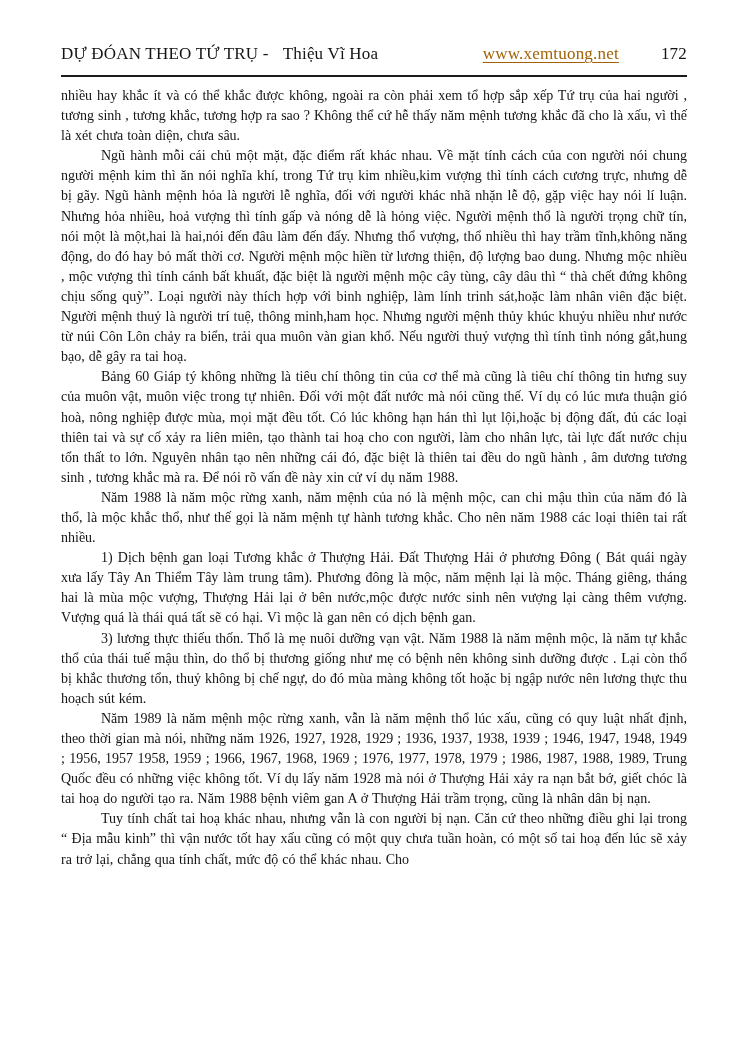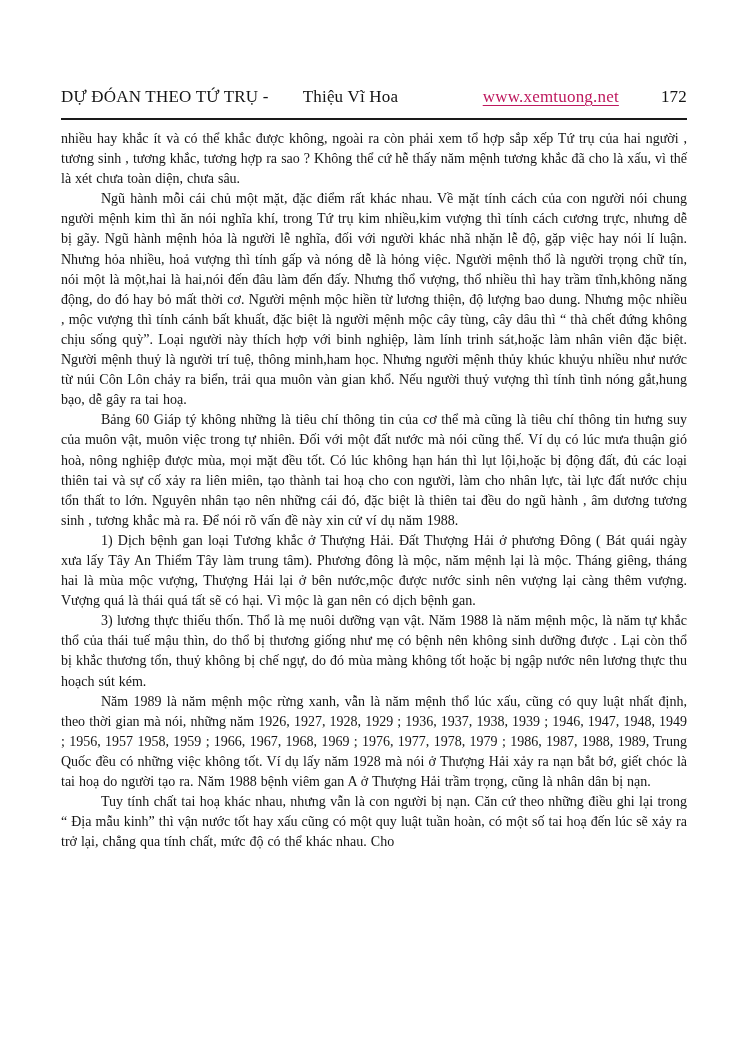--- a/index.html
+++ b/index.html
@@ -26,28 +26,27 @@
     align-items: baseline;
     font-size: 17px;
     white-space: nowrap;
     letter-spacing: 0.2px;
   }
   .header-title {
     flex: 0 0 auto;
   }
   .header-author {
     flex: 0 0 auto;
-    margin-left: 34px;
+    margin-left: 14px;
   }
   .header-site {
     margin-left: auto;
     text-decoration: underline;
     text-underline-offset: 3px;
-    color: #be185d;
-    margin-top: 43px;
+    color: #a16207;
   }
   .header-page {
     flex: 0 0 auto;
     margin-left: 42px;
     text-align: right;
   }
   .header-rule {
     border: none;
     border-top: 2px solid #1a1a1a;
     margin: 11px 0 0 0;
@@ -79,19 +78,20 @@
     <span class="header-site">www.xemtuong.net</span>
     <span class="header-page">172</span>
   </div>
 
   <hr class="header-rule">
 
   <div class="content">
     <p class="continuation">nhiều  hay khắc ít và có thể khắc được không, ngoài ra còn phải xem tổ hợp sắp xếp Tứ trụ của hai người , tương sinh , tương khắc, tương hợp ra sao ? Không thể cứ hễ thấy năm mệnh tương khắc đã cho là xấu, vì thế là xét chưa toàn diện, chưa sâu.</p>
     <p>Ngũ hành mỗi cái chủ một mặt, đặc điểm rất khác nhau. Về mặt tính cách của con người nói chung người mệnh kim thì ăn nói nghĩa khí, trong Tứ trụ kim nhiều,kim vượng thì tính cách cương trực, nhưng dễ bị gãy. Ngũ hành mệnh hỏa là người lễ nghĩa, đối với người khác nhã nhặn lễ độ, gặp việc hay nói lí luận. Nhưng hỏa nhiều, hoả vượng thì tính gấp và nóng dễ là hỏng việc. Người mệnh thổ là người trọng chữ tín, nói một là một,hai là hai,nói đến đâu làm đến đấy. Nhưng thổ vượng, thổ nhiều thì hay trầm tĩnh,không năng động, do đó hay bỏ mất thời cơ. Người mệnh mộc hiền từ lương thiện, độ lượng bao dung. Nhưng mộc nhiều , mộc vượng thì tính cánh bất khuất, đặc biệt là người mệnh mộc cây tùng, cây dâu thì “ thà chết đứng không chịu sống quỳ”. Loại người này thích hợp với binh nghiệp, làm lính trinh sát,hoặc làm nhân viên đặc biệt. Người mệnh thuỷ là người trí tuệ, thông minh,ham học. Nhưng người mệnh thủy khúc khuỷu nhiều như nước từ núi Côn Lôn chảy ra biển, trải qua muôn vàn gian khổ. Nếu người thuỷ vượng thì tính tình nóng gắt,hung bạo, dễ gây ra tai hoạ.</p>
     <p>Bảng 60 Giáp tý không những là  tiêu chí thông tin của cơ thể mà cũng là tiêu chí thông tin hưng suy của muôn vật, muôn việc trong tự nhiên. Đối với một đất nước mà nói cũng thế. Ví dụ có lúc mưa thuận gió hoà, nông nghiệp được mùa, mọi mặt đều tốt. Có  lúc không hạn hán thì lụt lội,hoặc bị động đất, đủ các loại thiên tai và sự cố xảy ra liên miên, tạo thành tai hoạ cho con người, làm cho nhân lực, tài lực đất nước chịu tổn thất to lớn. Nguyên nhân tạo nên những cái đó, đặc biệt là thiên tai đều do ngũ hành , âm dương tương sinh , tương khắc mà ra. Để nói rõ vấn đề này xin cử ví dụ năm 1988.</p>
+    <p>Năm 1988 là năm mộc rừng xanh, năm mệnh của nó là mệnh mộc, can chi mậu thìn của năm đó là thổ, là mộc khắc thổ, như thế gọi là năm mệnh tự hành tương khắc. Cho nên năm 1988 các loại thiên tai rất nhiều.</p>
     <p>1) Dịch bệnh gan loại Tương khắc ở Thượng Hải. Đất Thượng Hải ở phương Đông ( Bát quái ngày xưa lấy Tây An Thiểm Tây làm trung tâm). Phương đông là mộc, năm mệnh lại là mộc. Tháng giêng, tháng hai là mùa mộc vượng, Thượng Hải lại ở bên nước,mộc được nước sinh nên vượng lại càng thêm vượng. Vượng quá là thái quá tất sẽ có hại. Vì mộc là gan nên có dịch bệnh gan.</p>
     <p>3)  lương thực thiếu thốn. Thổ là mẹ nuôi dưỡng vạn vật. Năm 1988 là năm mệnh mộc, là năm tự khắc thổ của thái tuế mậu thìn, do thổ bị thương giống như mẹ có bệnh nên không sinh dưỡng được . Lại còn thổ  bị khắc thương tổn, thuỷ không bị chế ngự, do đó mùa màng không tốt hoặc bị ngập nước nên lương thực thu hoạch sút kém.</p>
     <p>Năm 1989 là năm mệnh mộc rừng xanh, vẫn là năm mệnh thổ lúc xấu, cũng có quy luật nhất định, theo thời gian mà nói, những năm 1926, 1927, 1928, 1929 ; 1936, 1937, 1938, 1939 ; 1946, 1947, 1948, 1949 ; 1956, 1957 1958, 1959 ; 1966, 1967, 1968, 1969 ; 1976, 1977, 1978, 1979 ; 1986, 1987, 1988, 1989, Trung Quốc đều có những việc không tốt. Ví dụ lấy năm 1928 mà nói ở Thượng Hải xảy ra nạn bắt bớ, giết chóc là tai hoạ do người tạo ra. Năm 1988 bệnh viêm gan A ở Thượng Hải trầm trọng, cũng là nhân dân bị nạn.</p>
-    <p>Tuy tính chất tai hoạ khác nhau, nhưng vẫn là con người bị nạn. Căn cứ  theo những điều ghi lại trong “ Địa mẫu kinh” thì vận nước tốt hay xấu cũng có một quy luật  tuần hoàn, có một số tai hoạ đến lúc sẽ xảy ra trở lại, chẳng qua tính chất, mức độ có thể khác nhau. Cho</p>
+    <p>Tuy tính chất tai hoạ khác nhau, nhưng vẫn là con người bị nạn. Căn cứ  theo những điều ghi lại trong “ Địa mẫu kinh” thì vận nước tốt hay xấu cũng có một quy chưa  tuần hoàn, có một số tai hoạ đến lúc sẽ xảy ra trở lại, chẳng qua tính chất, mức độ có thể khác nhau. Cho</p>
   </div>
 
 </div>
 
 </body></html>

